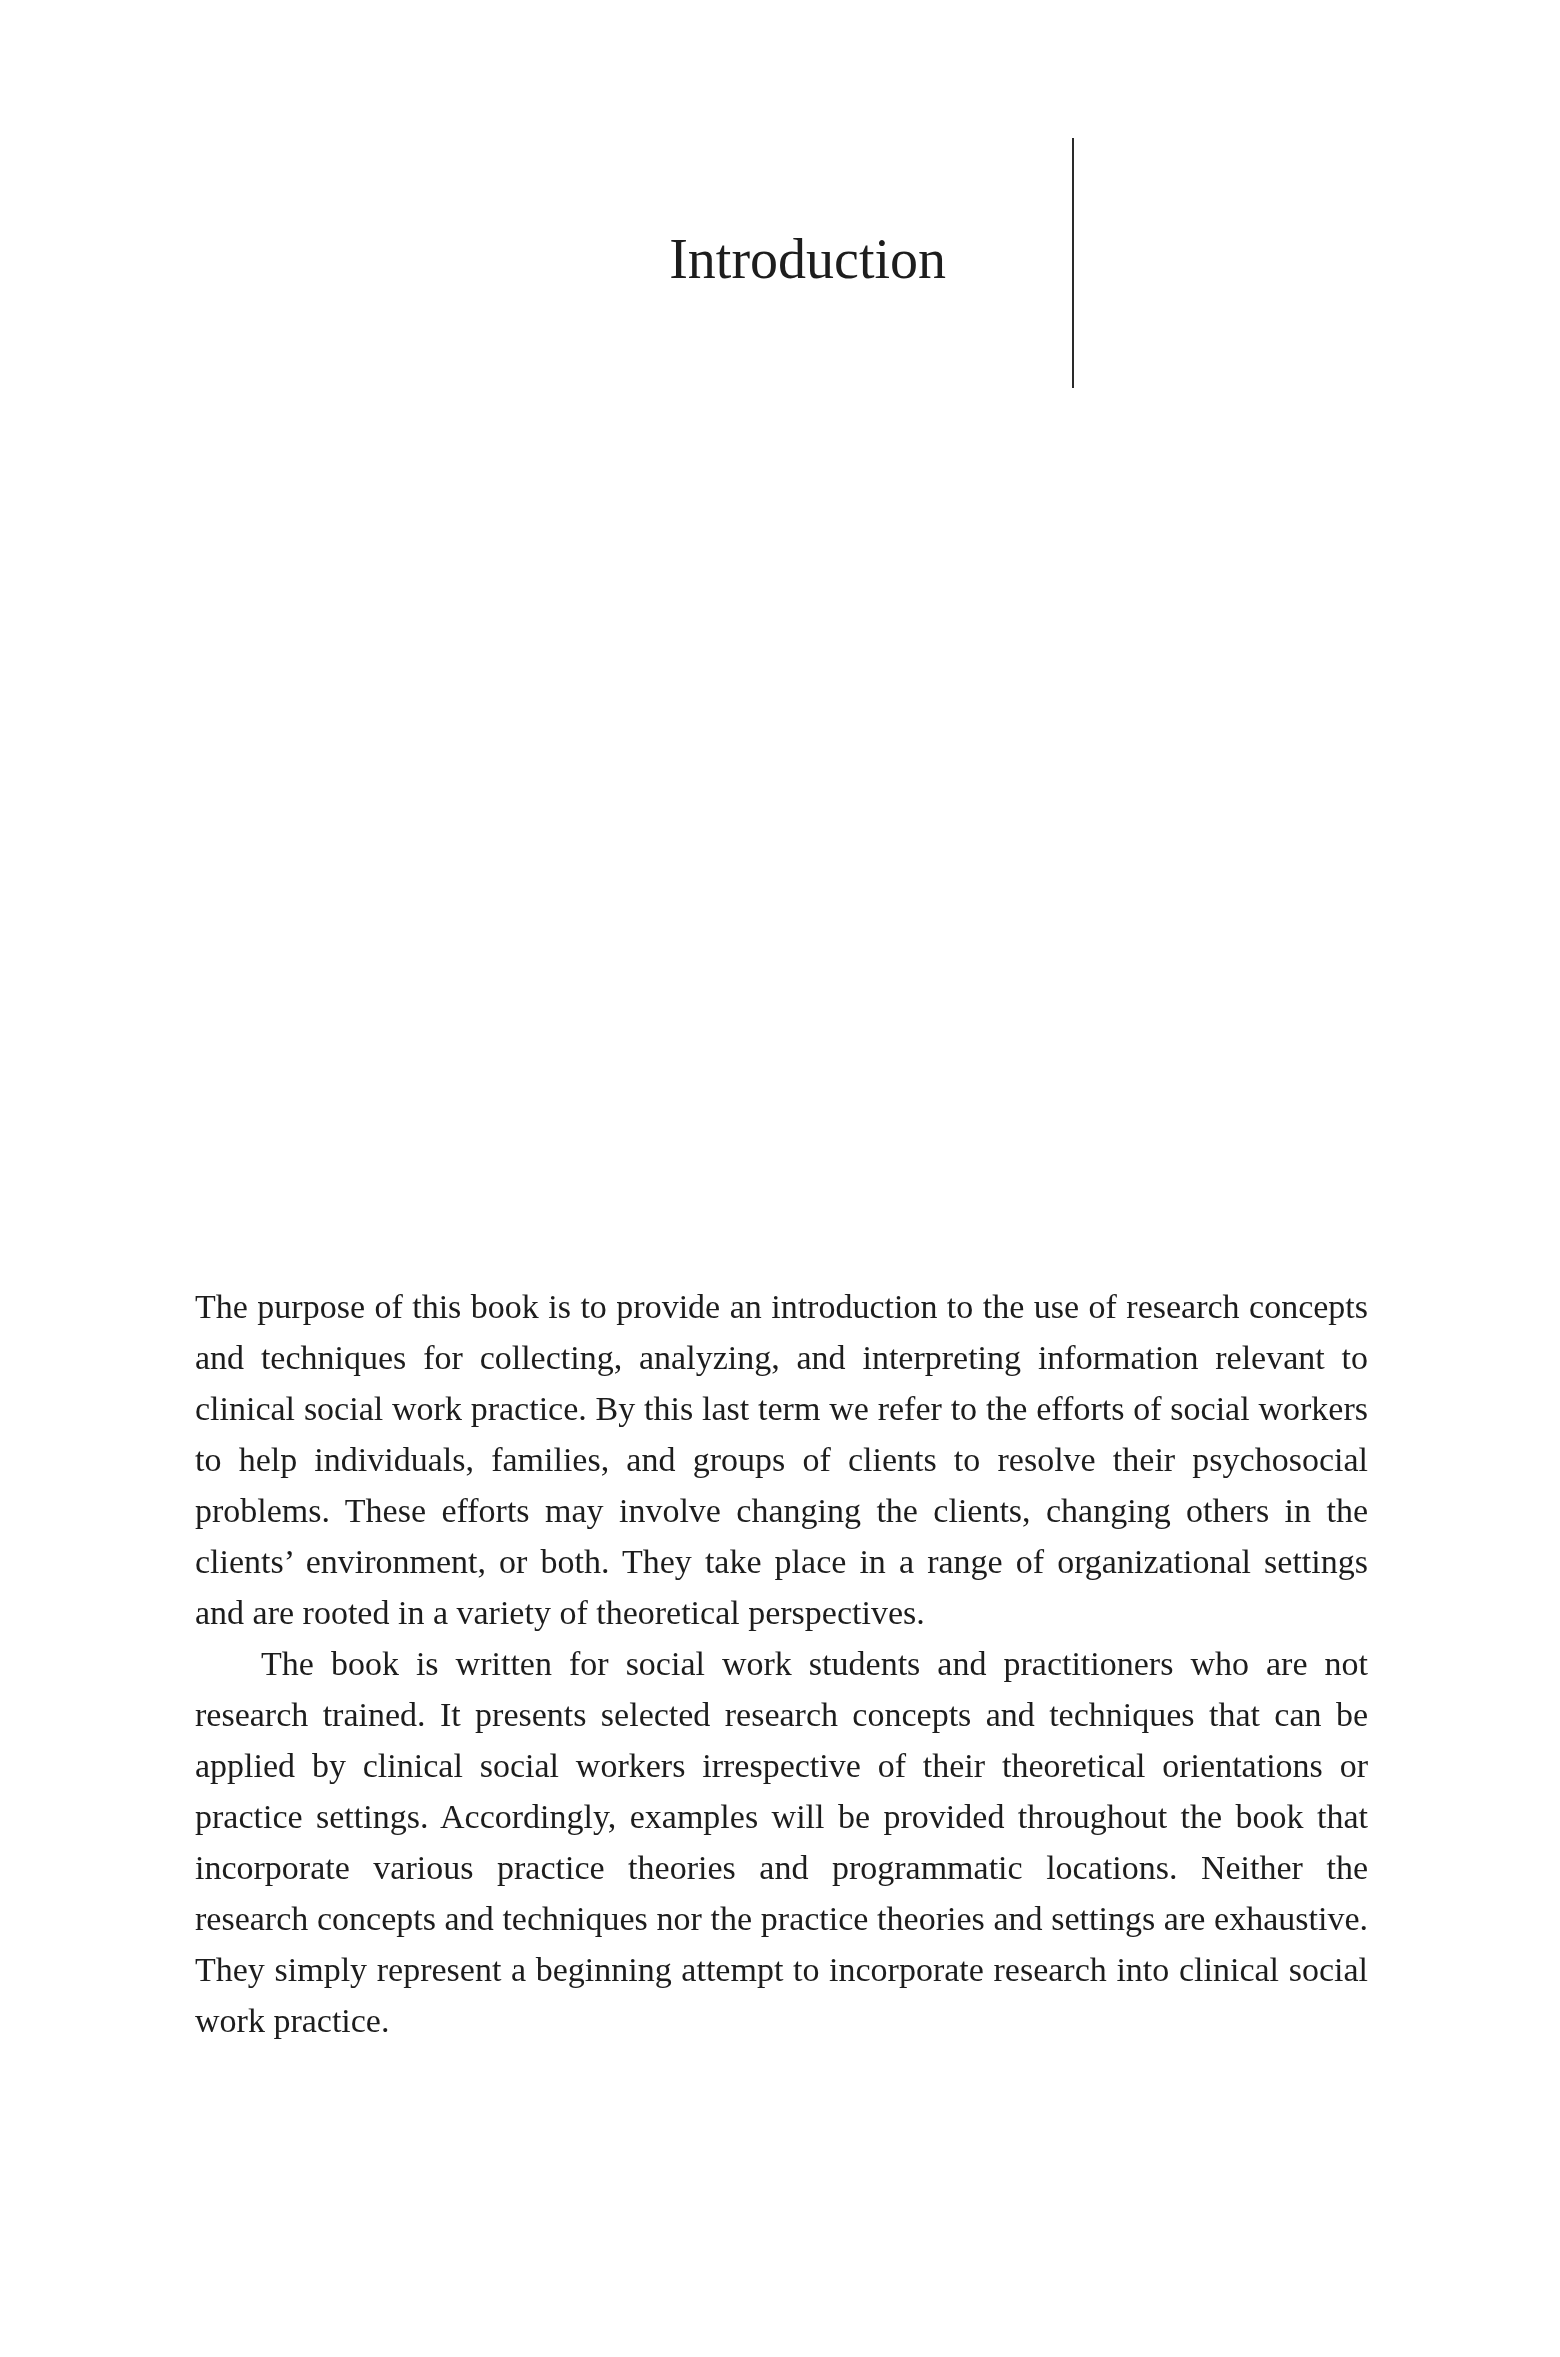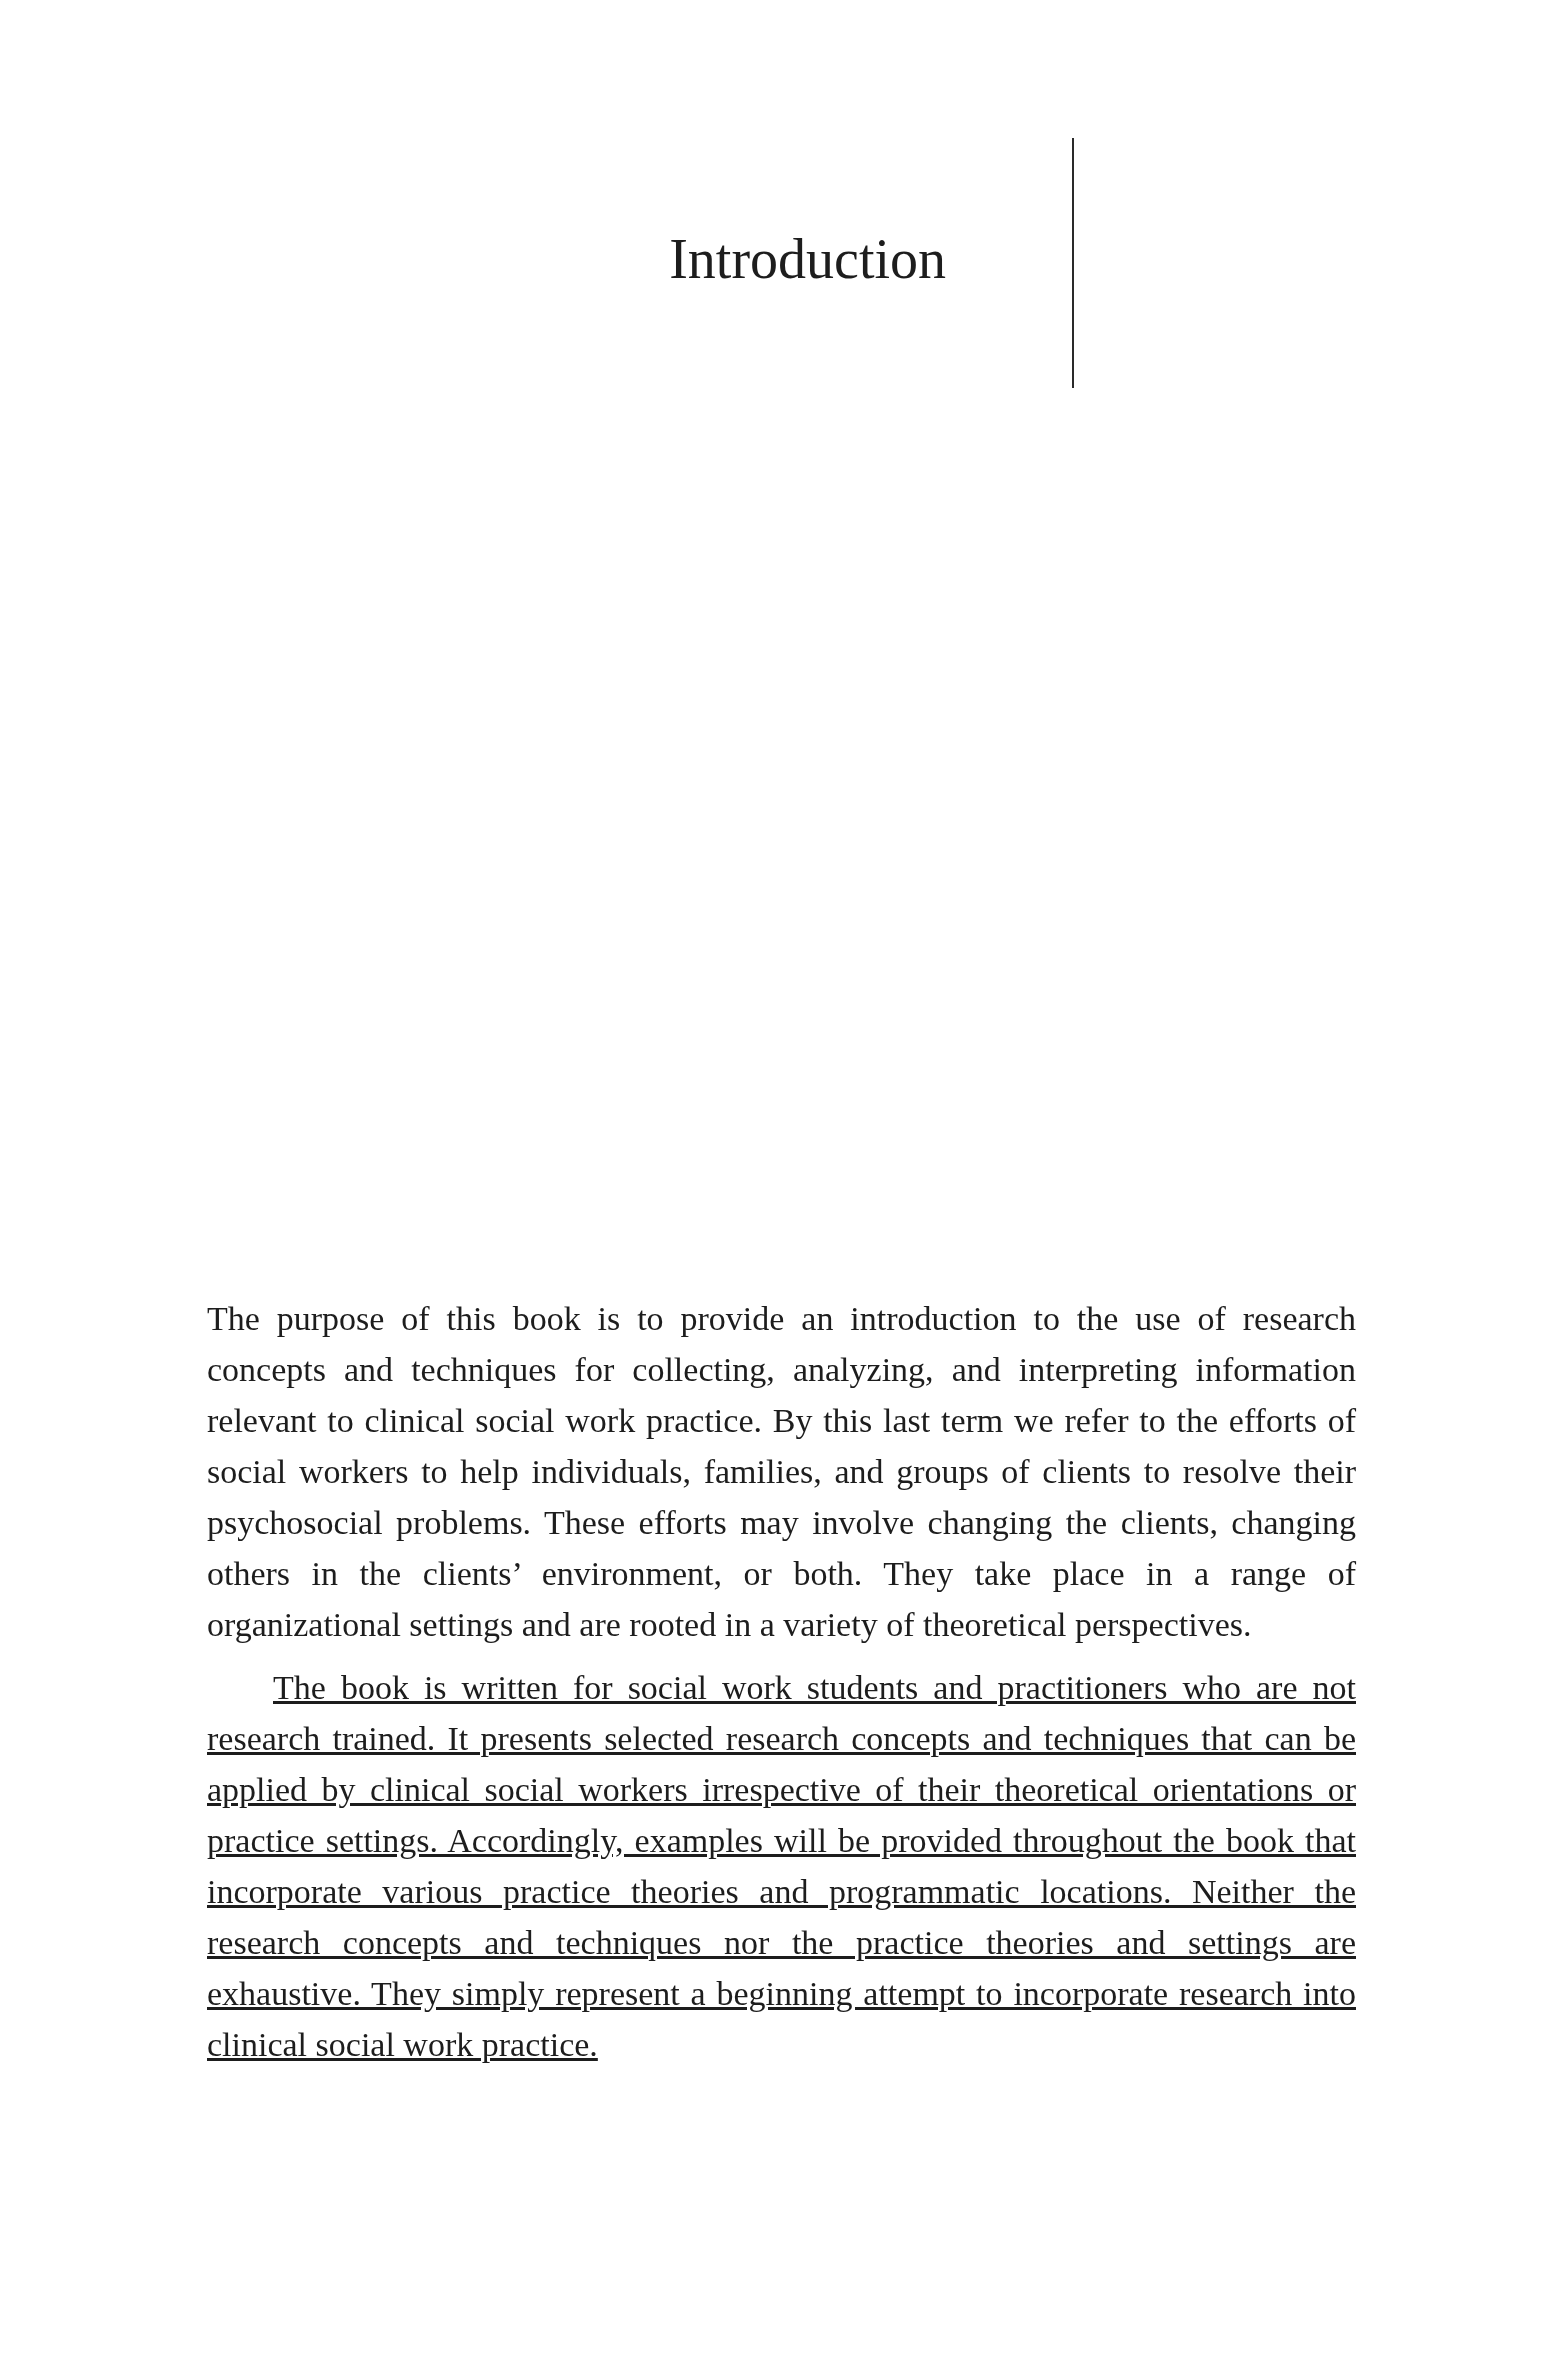--- a/index.html
+++ b/index.html
@@ -37,26 +37,25 @@
     position: absolute;
     left: 195px;
     top: 1281px;
     width: 1173px;
     font-size: 34px;
     line-height: 51px;
     color: #1d1d1d;
     text-align: justify;
   }
   .body-text p {
-    margin: 12px;
+    margin: 0;
     padding: 0;
   }
   .body-text p.indent {
     text-indent: 66px;
-    text-decoration: underline;
   }
 </style>
 </head>
 <body>
 
 <div class="page">
 
   <div class="chapter-title">Introduction</div>
 
   <div class="chapter-rule"></div>

